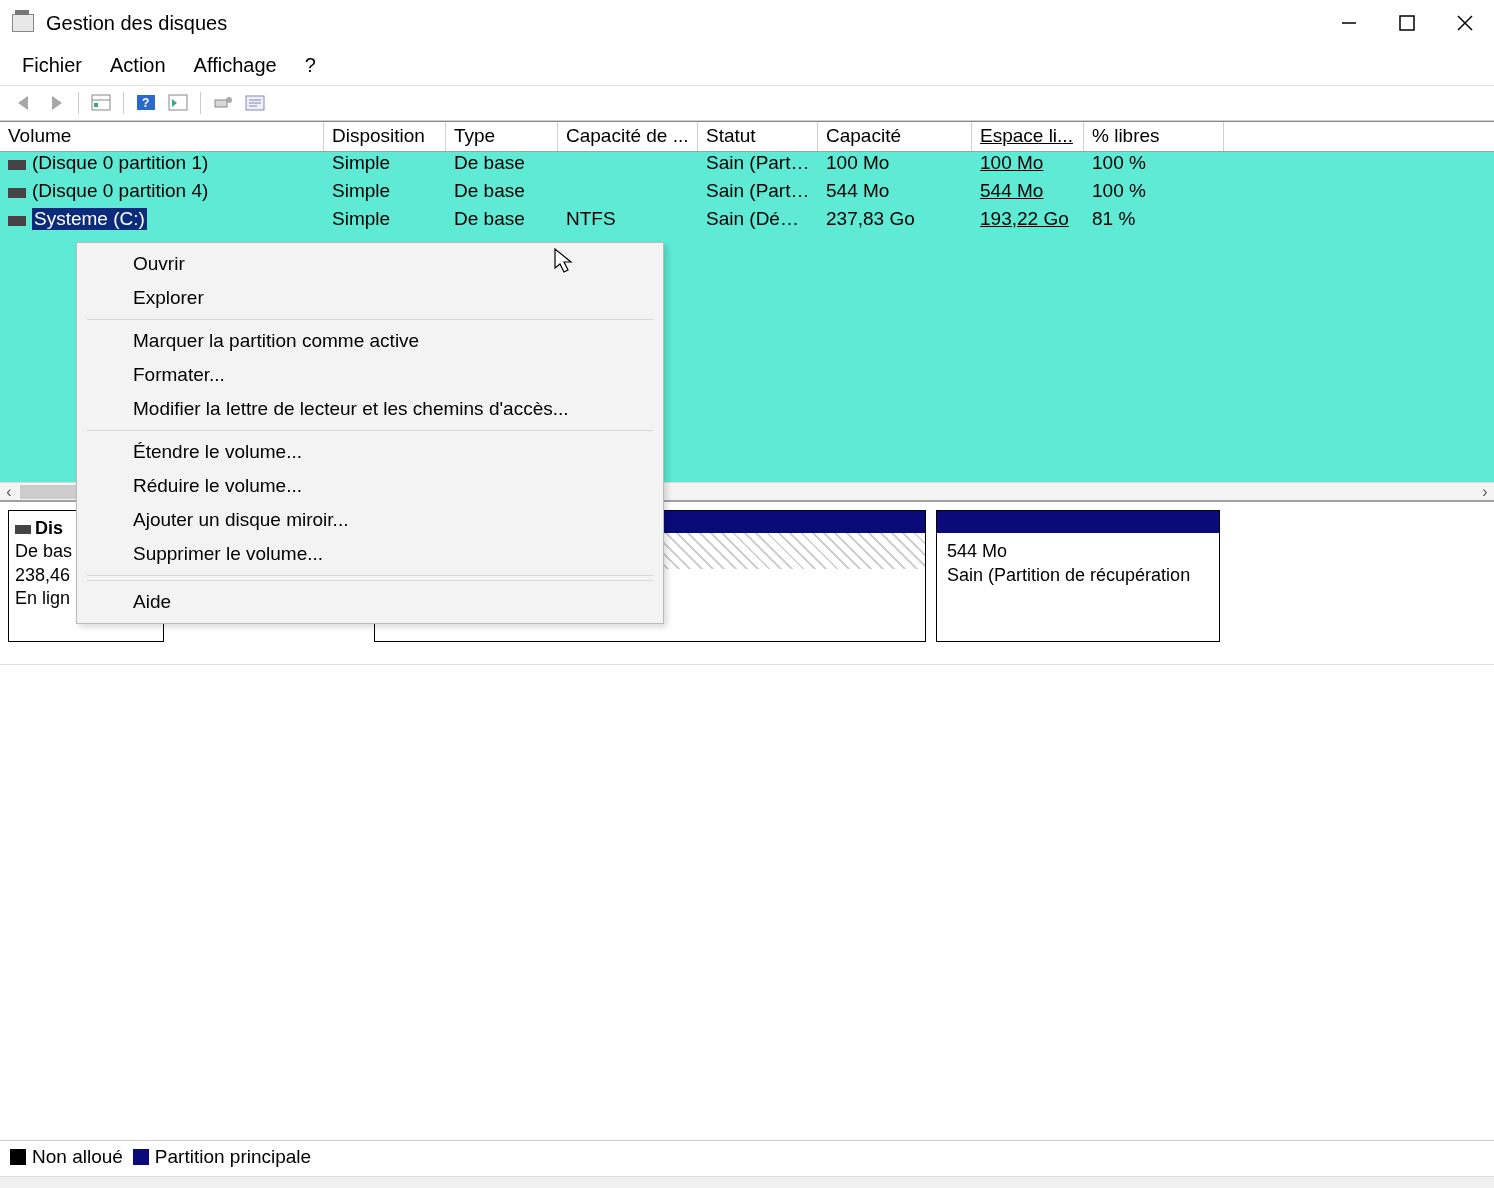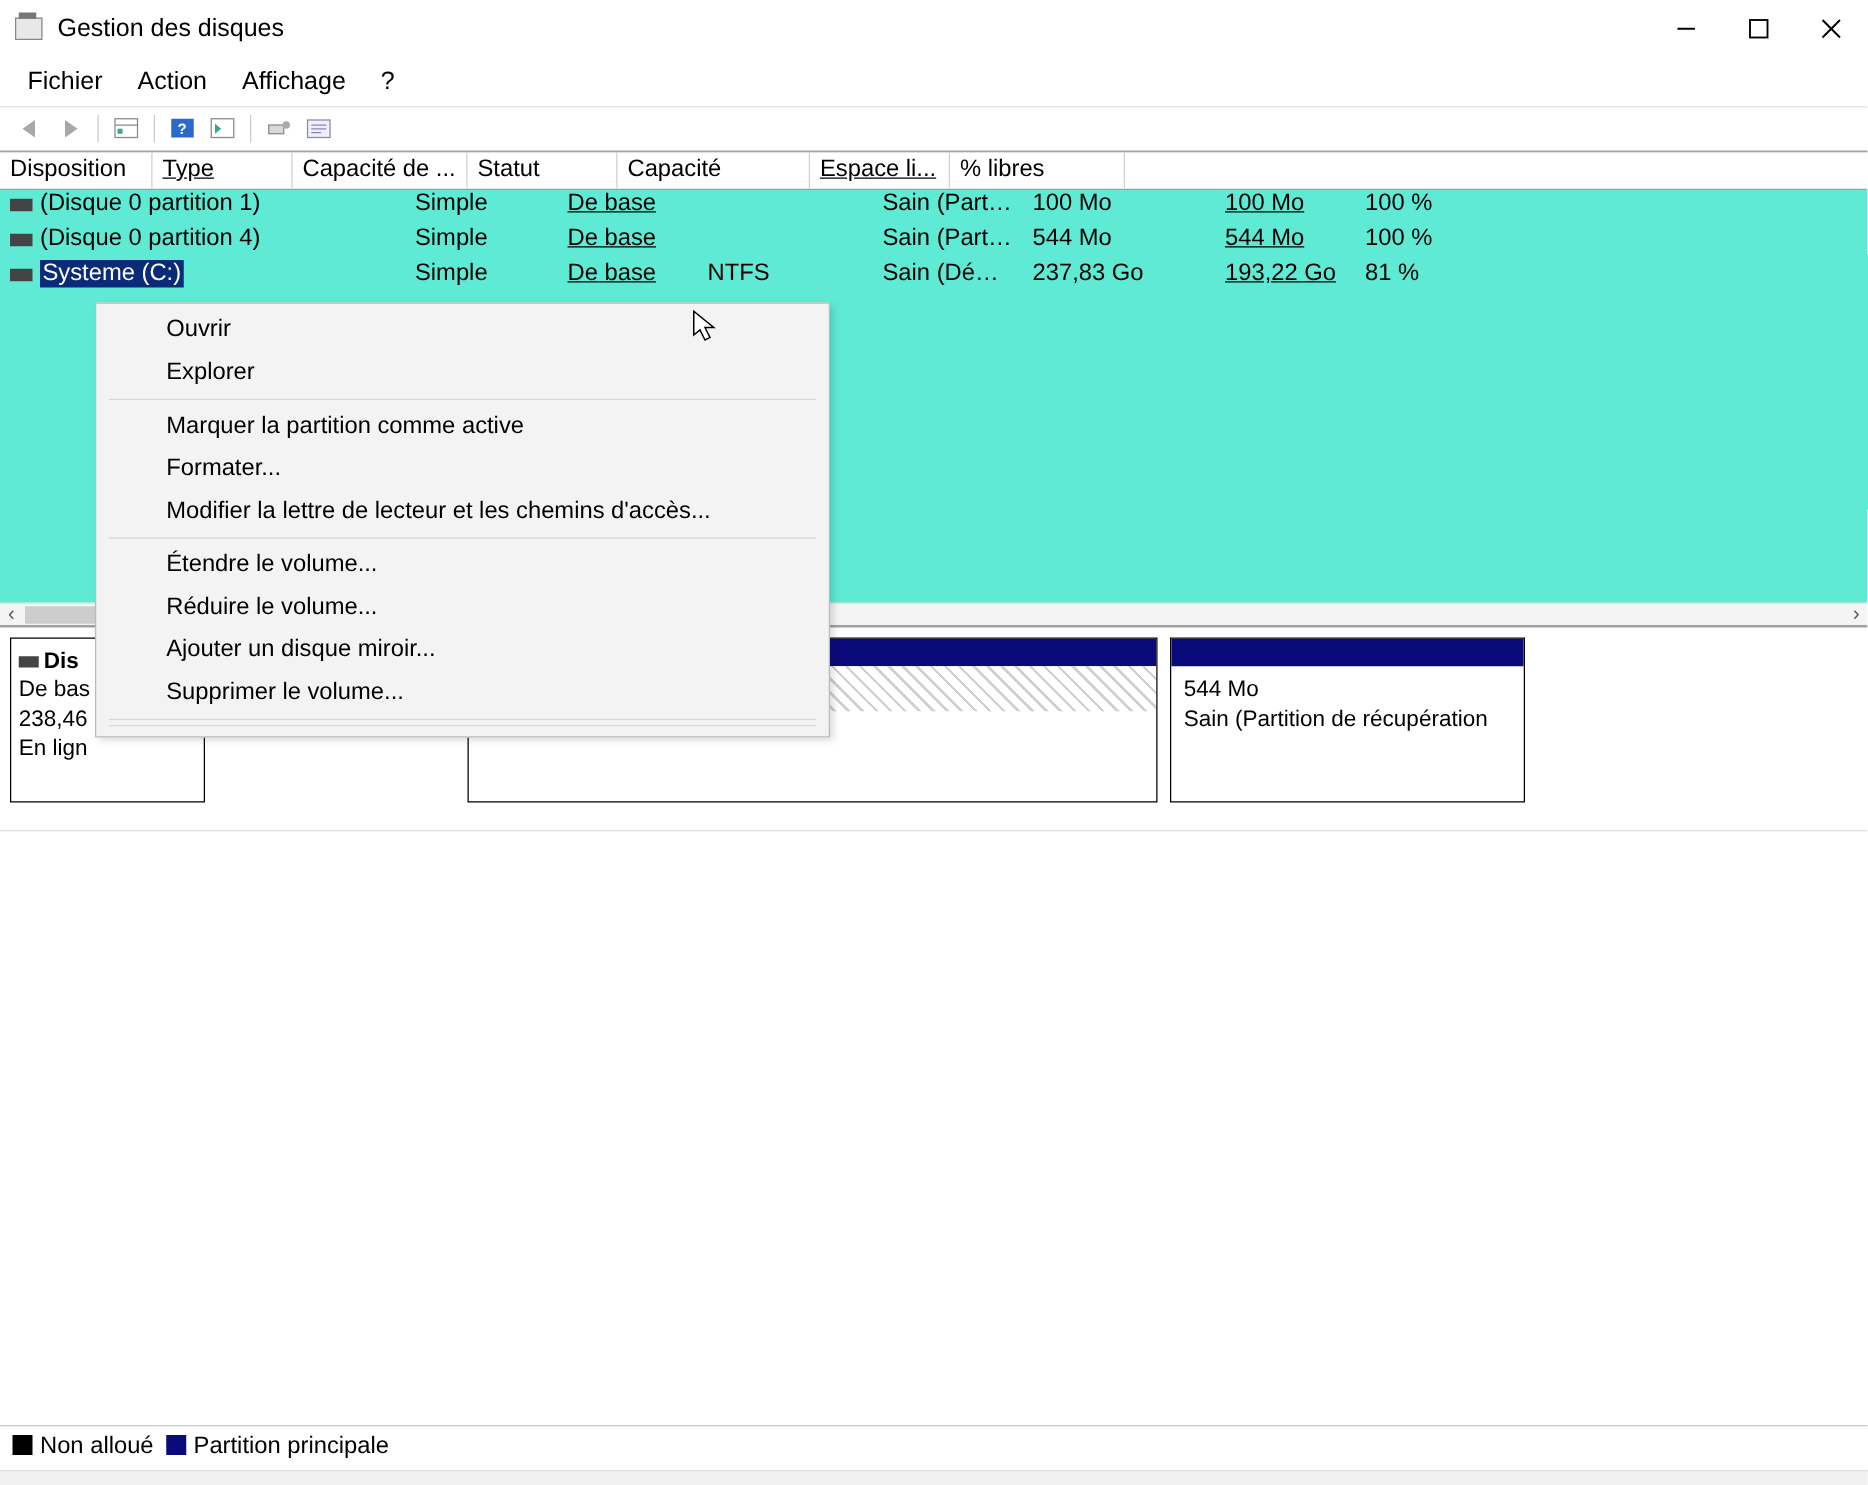--- a/index.html
+++ b/index.html
@@ -19,21 +19,21 @@
 
 
 .toolbar { display:flex; align-items:center; height:36px; padding:2px 8px; border-top:1px solid #e0e0e0; border-bottom:1px solid #d0d0d0; background:#fff; gap:0; }
 .tbtn { width:32px; height:28px; display:flex; align-items:center; justify-content:center; color:#888; }
 .tsep { width:1px; height:22px; background:#ccc; margin:0 6px; }
 
 
 .volume-pane { border-top:1px solid #888; }
 .thead { display:flex; height:30px; border-bottom:1px solid #a0a0a0; background:#fff; }
 .thcell { border-right:1px solid #d0d0d0; padding:3px 8px; font-size:19px; white-space:nowrap; overflow:hidden; text-overflow:ellipsis; }
-.col0{width:324px;} .col1{width:122px;} .col2{width:112px;text-decoration:underline;} .col3{width:140px;} .col4{width:120px;} .col5{width:154px;} .col6{width:112px;text-decoration:underline;} .col7{width:140px;}
+.col0{width:324px;} .col1{width:122px;} .col2{width:112px;} .col3{width:140px;} .col4{width:120px;} .col5{width:154px;} .col6{width:112px;text-decoration:underline;} .col7{width:140px;}
 
 .tbody { height:330px; overflow:hidden; background:#5eead4; position:relative; }
 .trow { display:flex; height:28px; font-size:19px; }
 .tcell { padding:0 8px; white-space:nowrap; overflow:hidden; text-overflow:ellipsis; }
 .trow .disk-ico { display:inline-block; width:18px; height:10px; background:#444; margin-right:6px; position:relative; top:1px; }
 .trow.selected .tcell.col0 span.seltext { background:#0a2a7a; color:#fff; padding:1px 2px; }
 
 .hscroll { height:18px; border-top:1px solid #ddd; background:#f4f4f4; display:flex; align-items:center; }
 .hscroll .arrow { width:18px; text-align:center; color:#555; }
 .hscroll .track { flex:1; height:14px; background:#f4f4f4; position:relative; }
@@ -144,20 +144,21 @@
         <rect x="1" y="2" width="18" height="14" fill="#eef" stroke="#88a"></rect>
         <line x1="4" y1="6" x2="16" y2="6" stroke="#88a"></line>
         <line x1="4" y1="9" x2="16" y2="9" stroke="#88a"></line>
         <line x1="4" y1="12" x2="12" y2="12" stroke="#88a"></line>
       </svg>
     </div>
 </div>
 
 <div class="volume-pane">
   <div class="thead">
+    <div class="thcell col0">Volume</div>
     <div class="thcell col1">Disposition</div>
     <div class="thcell col2">Type</div>
     <div class="thcell col3">Capacité de ...</div>
     <div class="thcell col4">Statut</div>
     <div class="thcell col5">Capacité</div>
     <div class="thcell col6">Espace li...</div>
     <div class="thcell col7">% libres</div>
   </div>
   <div class="tbody" id="tbody">
       <div class="trow">
@@ -245,17 +246,18 @@
     <div class="ctxitem disabled">Marquer la partition comme active</div>
     <div class="ctxitem disabled">Formater...</div>
     <div class="ctxitem">Modifier la lettre de lecteur et les chemins d'accès...</div>
     <div class="ctxsep"></div>
     <div class="ctxitem disabled">Étendre le volume...</div>
     <div class="ctxitem">Réduire le volume...</div>
     <div class="ctxitem disabled">Ajouter un disque miroir...</div>
     <div class="ctxitem disabled">Supprimer le volume...</div>
     <div class="ctxsep"></div>
     <div class="ctxsep"></div>
+    <div class="ctxitem">Aide</div>
   </div>
 
 <svg class="cursor" width="22" height="28">
   <polygon points="1,1 1,20 6,16 10,24 14,22 10,14 17,14" fill="#fff" stroke="#000" stroke-width="1.2"></polygon>
 </svg>
 
 </body></html>

